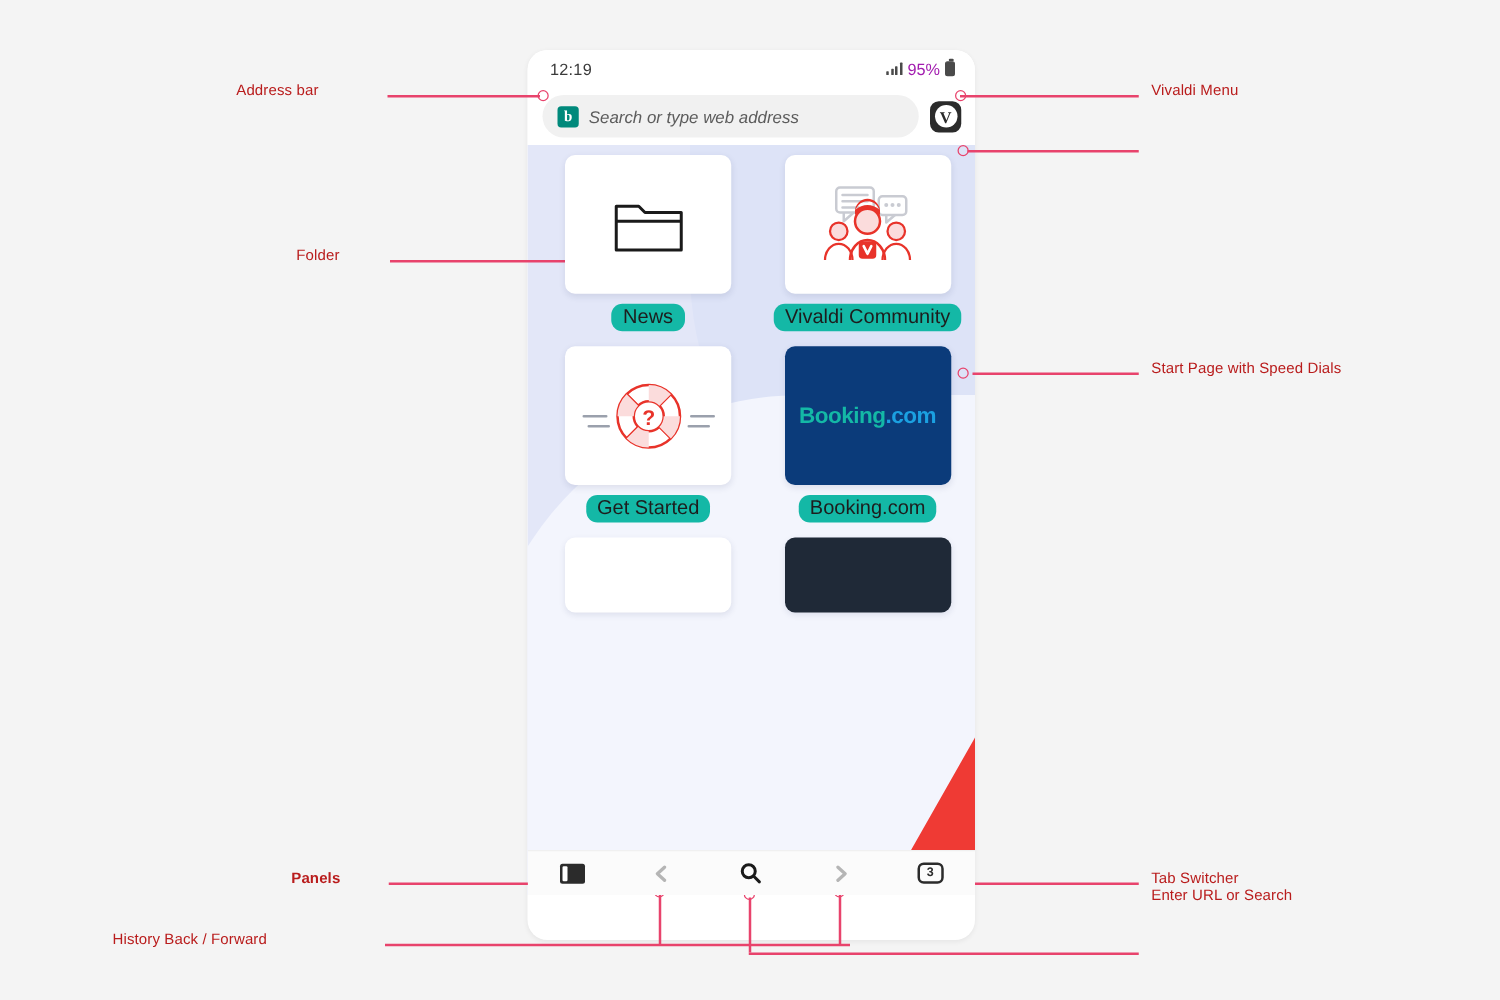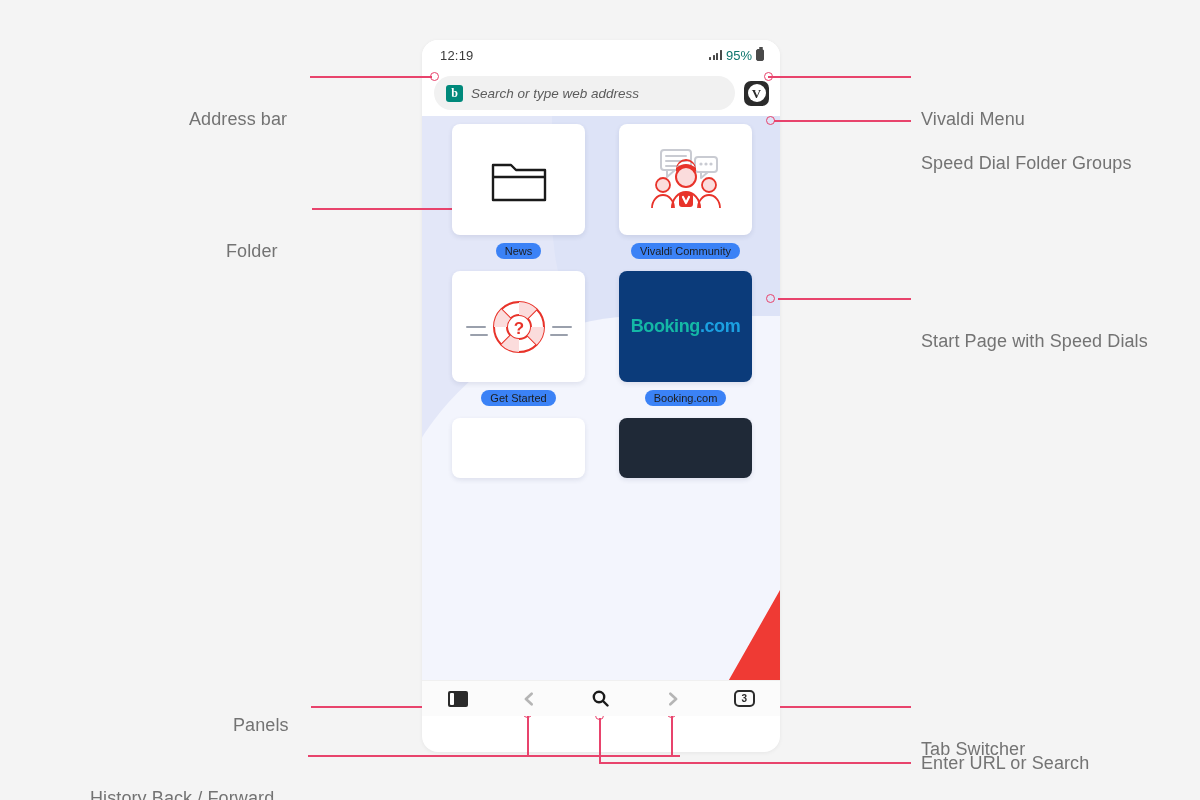--- a/index.html
+++ b/index.html
@@ -22,21 +22,21 @@
   }
 
   
   .statusbar {
     height: 30px; display: flex; align-items: center;
     justify-content: space-between; padding: 0 16px 0 18px;
     background: #fff;
   }
   .status-time { font-size: 13px; color: #3a3a3a; letter-spacing: .2px; }
   .status-right { display: flex; align-items: center; gap: 4px; }
-  .status-batt-text { font-size: 13px; color: #0f766e; }
+  .status-batt-text { font-size: 13px; color: #a21caf; }
   .sig-bars { display: flex; align-items: flex-end; gap: 1.5px; height: 10px; }
   .sig-bars i { display:block; width: 2px; background:#4a4a4a; border-radius:.5px; }
   .sig-bars i:nth-child(1){height:3px}
   .sig-bars i:nth-child(2){height:5px}
   .sig-bars i:nth-child(3){height:7px}
   .sig-bars i:nth-child(4){height:10px}
   .batt { width: 8px; height: 12px; border: 1.4px solid #4a4a4a; border-radius: 2px;
           position: relative; background: #4a4a4a; }
   .batt:after { content:''; position:absolute; top:-3px; left:2px; width:4px; height:2px;
           background:#4a4a4a; border-radius:1px; }
@@ -117,22 +117,22 @@
   }
   .dial { display:flex; flex-direction:column; align-items:center; }
   .dial-thumb {
     width: 133px; height: 111px; background:#fff; border-radius: 8px;
     box-shadow: 0 2px 5px rgba(30,40,90,.10);
     display:flex; align-items:center; justify-content:center; overflow:hidden;
   }
   .dial-thumb.dark { background:#1f2937; }
   .dial-thumb.booking { background:#0b3b7a; }
   .dial-title {
-    margin-top: 8px; font-size: 11px; color:#1d1d1d;
-    background:#3b82f6; border-radius: 9px; padding: 2px 9px; white-space:nowrap;
+    margin-top: 8px; font-size: 16px; color:#1d1d1d;
+    background:#14b8a6; border-radius: 9px; padding: 2px 9px; white-space:nowrap;
   }
 
   
   .toolbar {
     position:absolute; left:0; bottom:0; width:100%; height:36px;
     background:#fbfbfb; display:flex; align-items:center;
     justify-content:space-around; z-index: 5;
     border-top: 1px solid #f0f0f0;
   }
   .tb-btn { width:44px; height:30px; display:flex; align-items:center; justify-content:center; }
@@ -141,23 +141,22 @@
                      background:#fff; border-radius:1px; }
   .chev { width:14px; height:14px; }
   .tabcount {
     width:21px; height:17px; border:2px solid #2b2b2b; border-radius:5px;
     display:flex; align-items:center; justify-content:center;
     font-size:10px; font-weight:600; color:#2b2b2b;
   }
 
   
   .anno-label {
-    position:absolute; font-size: 18px; color:#737373; white-space:nowrap;
+    position:absolute; font-size: 12px; color:#b91c1c; white-space:nowrap;
     letter-spacing: .1px;
-    margin-top: 44px;
   }
   .anno-line { position:absolute; height:1.6px; background:#e8436c; }
   .anno-dot {
     position:absolute; width:9px; height:9px; border:1.6px solid #e8436c;
     border-radius:50%; background:transparent;
   }
   .anno-vline { position:absolute; width:1.6px; background:#e8436c; }
 </style>
 </head>
 <body>
@@ -301,40 +300,39 @@
         </div>
       </div>
 
     </div>
   </div>
 
   <div class="anno-label" style="left:189px; top:65px;">Address bar</div>
   <div class="anno-line" style="left:310px; top:76px; width:122px;"></div>
   <div class="anno-dot" style="left:430px; top:72px;"></div>
 
-  <div class="anno-label" style="left:226px; top:197px;text-align:center;">Folder</div>
+  <div class="anno-label" style="left:237px; top:197px;text-align:center;">Folder</div>
   <div class="anno-line" style="left:312px; top:208px; width:160px;"></div>
   <div class="anno-dot" style="left:470px; top:204px;"></div>
 
-  <div class="anno-label" style="left:233px; top:671px;">Panels</div>
+  <div class="anno-label" style="left:233px; top:695px;font-weight:bold;">Panels</div>
   <div class="anno-line" style="left:311px; top:706px; width:125px;"></div>
   <div class="anno-dot" style="left:434px; top:702px;"></div>
 
   <div class="anno-label" style="left:90px; top:744px;">History Back / Forward</div>
   <div class="anno-line" style="left:308px; top:755px; width:372px;"></div>
   <div class="anno-vline" style="left:527px; top:716px; height:40px;"></div>
   <div class="anno-dot" style="left:523px; top:709px;"></div>
   <div class="anno-vline" style="left:671px; top:716px; height:40px;"></div>
   <div class="anno-dot" style="left:667px; top:709px;"></div>
 
   <div class="anno-label" style="left:921px; top:65px;">Vivaldi Menu</div>
   <div class="anno-line" style="left:768px; top:76px; width:143px;"></div>
   <div class="anno-dot" style="left:764px; top:72px;"></div>
 
-  <div class="anno-label" style="left:921px; top:109px;">Speed Dial Folder Groups</div>
   <div class="anno-line" style="left:774px; top:120px; width:137px;"></div>
   <div class="anno-dot" style="left:766px; top:116px;"></div>
 
   <div class="anno-label" style="left:921px; top:287px;">Start Page with Speed Dials</div>
   <div class="anno-line" style="left:778px; top:298px; width:133px;"></div>
   <div class="anno-dot" style="left:766px; top:294px;"></div>
 
   <div class="anno-label" style="left:921px; top:695px;">Tab Switcher</div>
   <div class="anno-line" style="left:758px; top:706px; width:153px;"></div>
   <div class="anno-dot" style="left:752px; top:702px;"></div>

